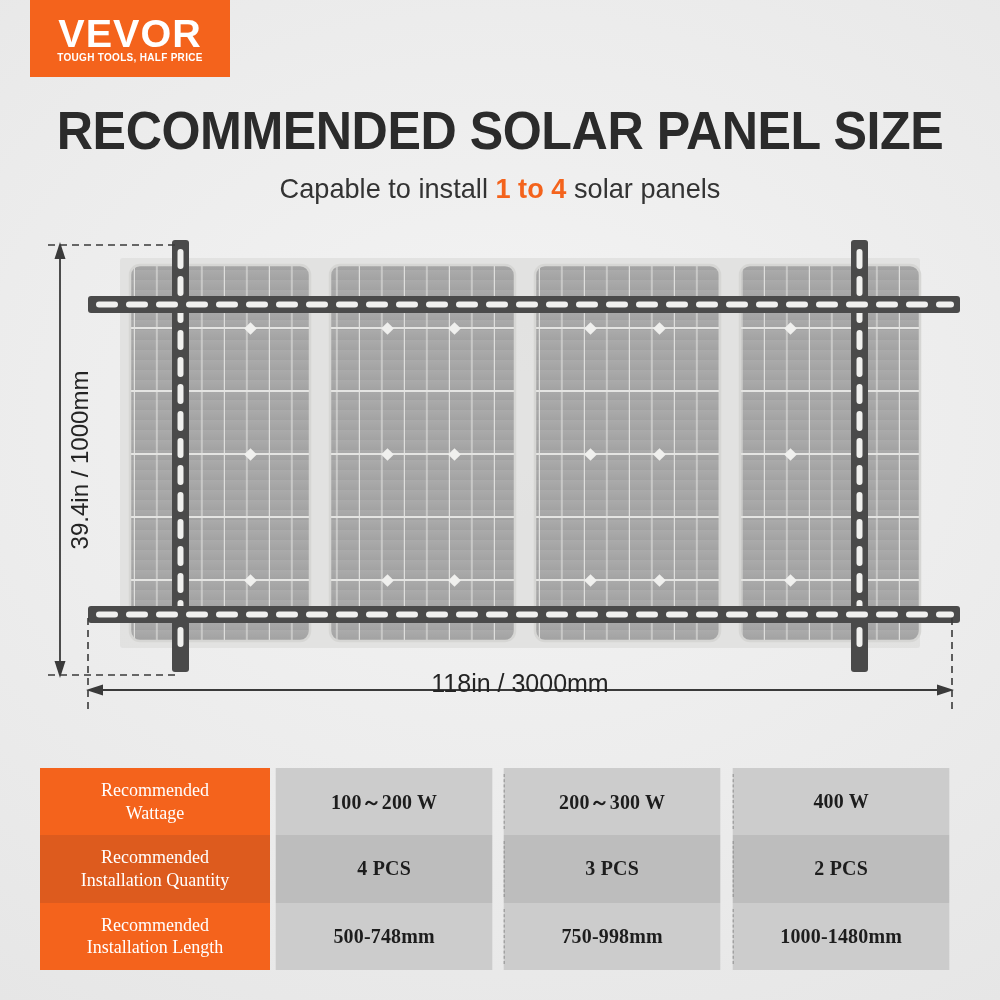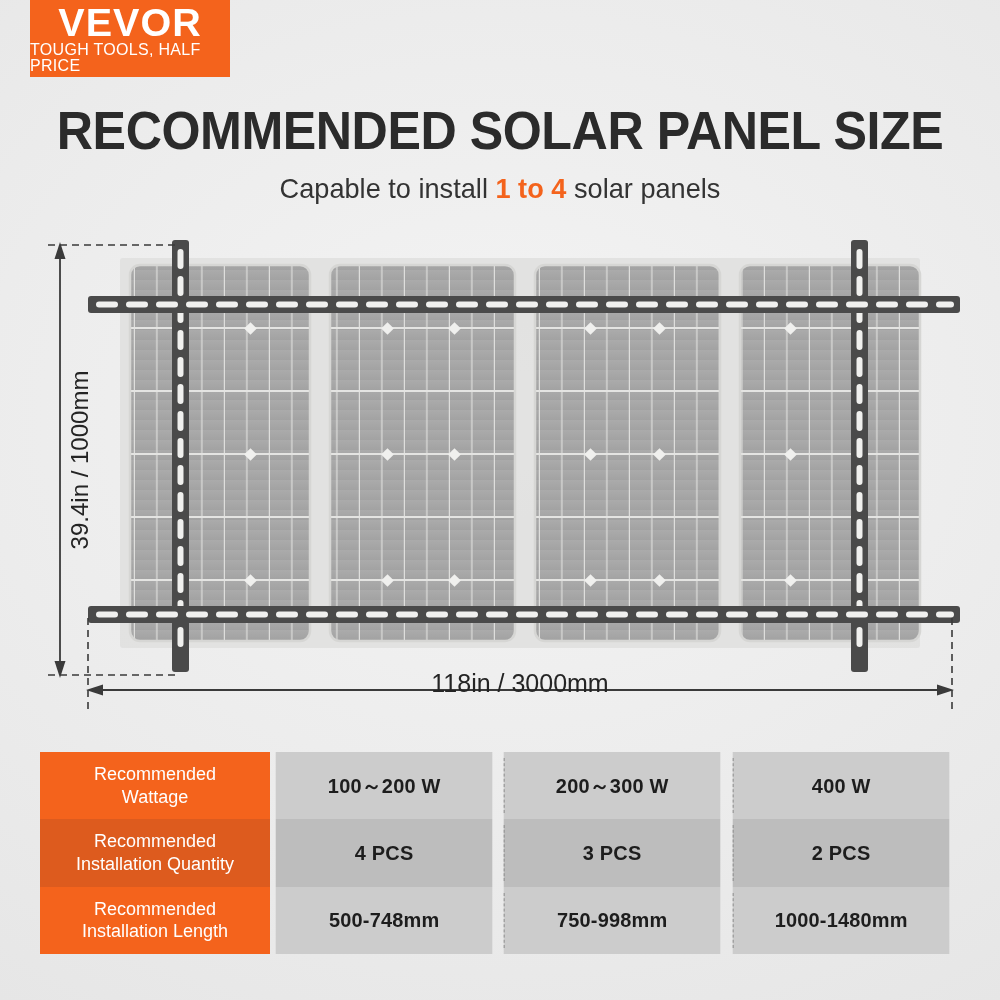--- a/index.html
+++ b/index.html
@@ -38,22 +38,22 @@
     color: #ffffff;
     font-weight: bold;
     font-size: 38px;
     letter-spacing: 1px;
     line-height: 1;
     transform: scaleX(1.04);
     font-family: "Liberation Sans", sans-serif;
   }
   .logo-tag {
     color: #ffffff;
-    font-size: 16px;
-    font-weight: normal;
+    font-size: 10px;
+    font-weight: bold;
     letter-spacing: 0.3px;
     line-height: 1;
   }
 
   
   .title {
     position: absolute;
     left: 0;
     top: 103px;
     width: 1000px;
@@ -90,25 +90,26 @@
     top: 0;
     width: 1000px;
     height: 1000px;
     pointer-events: none;
   }
 
   
   .spec-table {
     position: absolute;
     left: 40px;
-    top: 752px;
+    top: 768px;
     width: 915px;
     height: 202px;
     display: flex;
     flex-direction: column;
+    font-family: Liberation Serif, serif;
   }
   .spec-row {
     display: flex;
     flex: 1 1 0;
     min-height: 0;
   }
   .spec-row.alt .cell-label { background: #dd5b1e; }
   .spec-row.alt .cell-val { background: #bdbdbd; }
   .cell-label {
     width: 230px;

